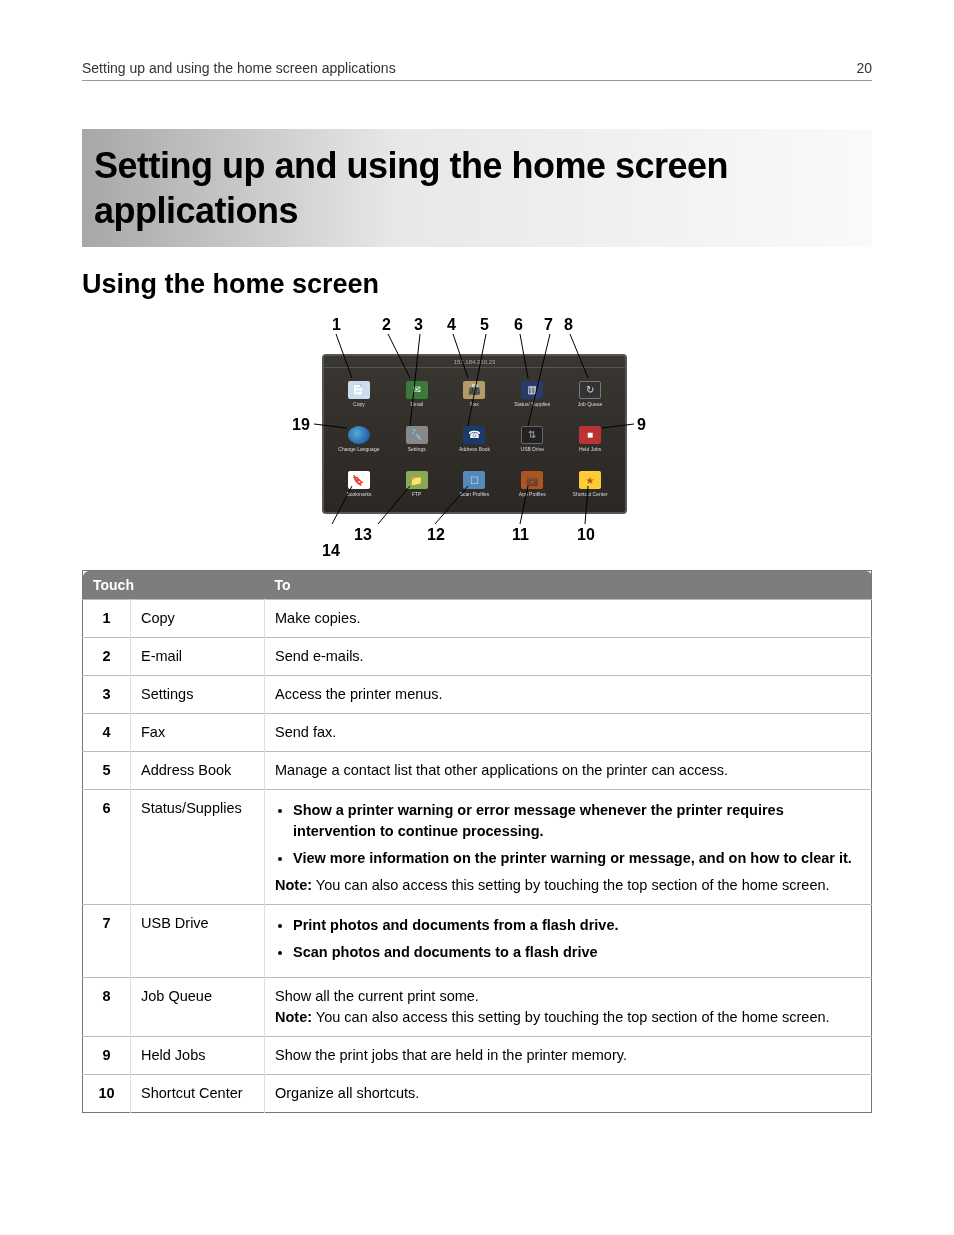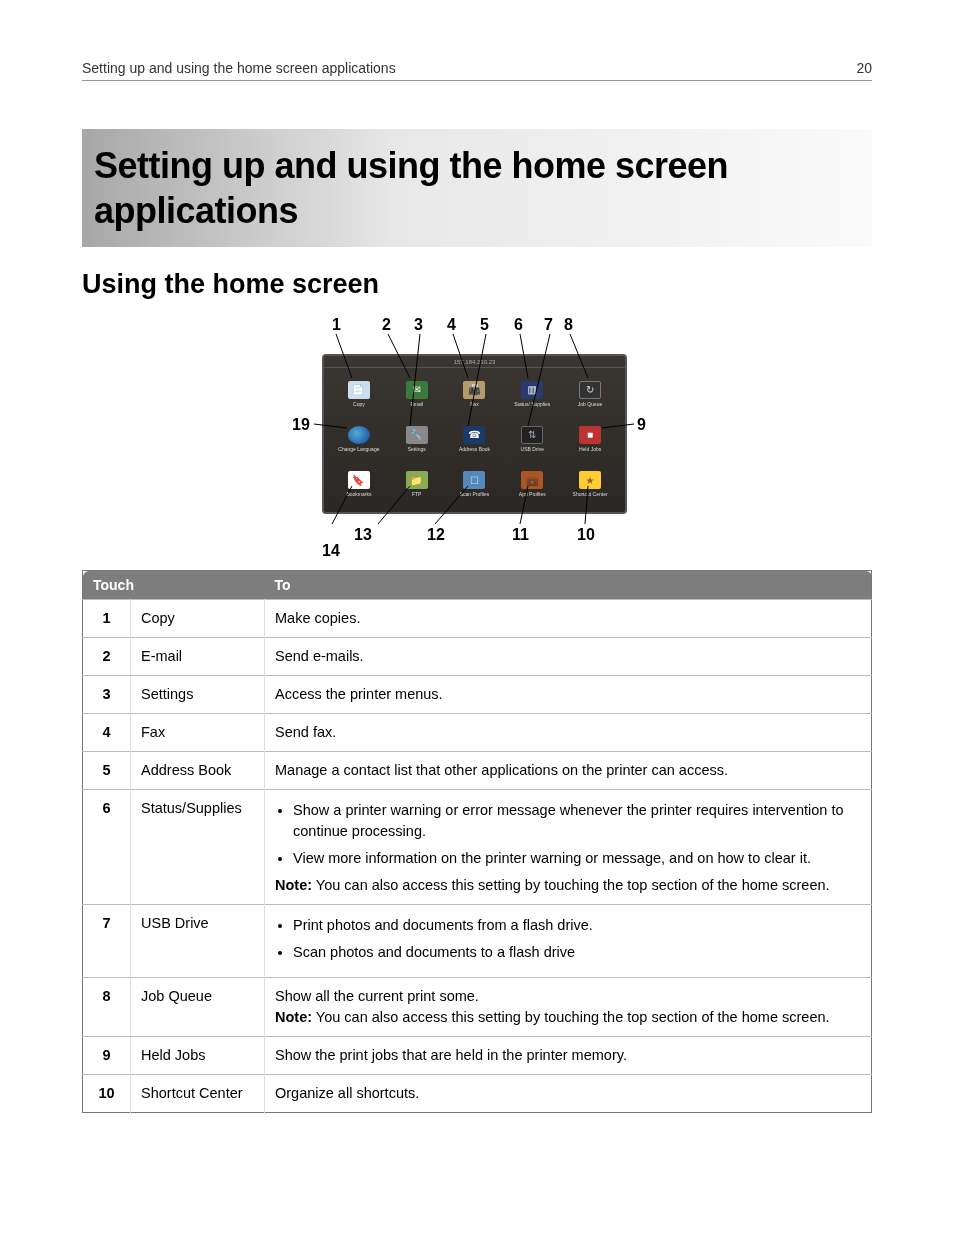--- a/index.html
+++ b/index.html
@@ -157,21 +157,21 @@
   table.main td.num {
     font-weight: 700;
     text-align: center;
     width: 48px;
   }
   table.main td.name {
     width: 134px;
   }
   table.main td:last-child { border-right: none; }
   table.main ul { padding-left: 18px; margin: 2px 0; }
-  table.main ul li { margin-bottom: 6px; }
+  table.main ul li { margin-bottom: 6px; font-weight: bold; }
 </style>
 </head>
 <body>
 
 <div class="page">
 
   <div class="header-line">
     <span>Setting up and using the home screen applications</span>
     <span>20</span>
   </div>

